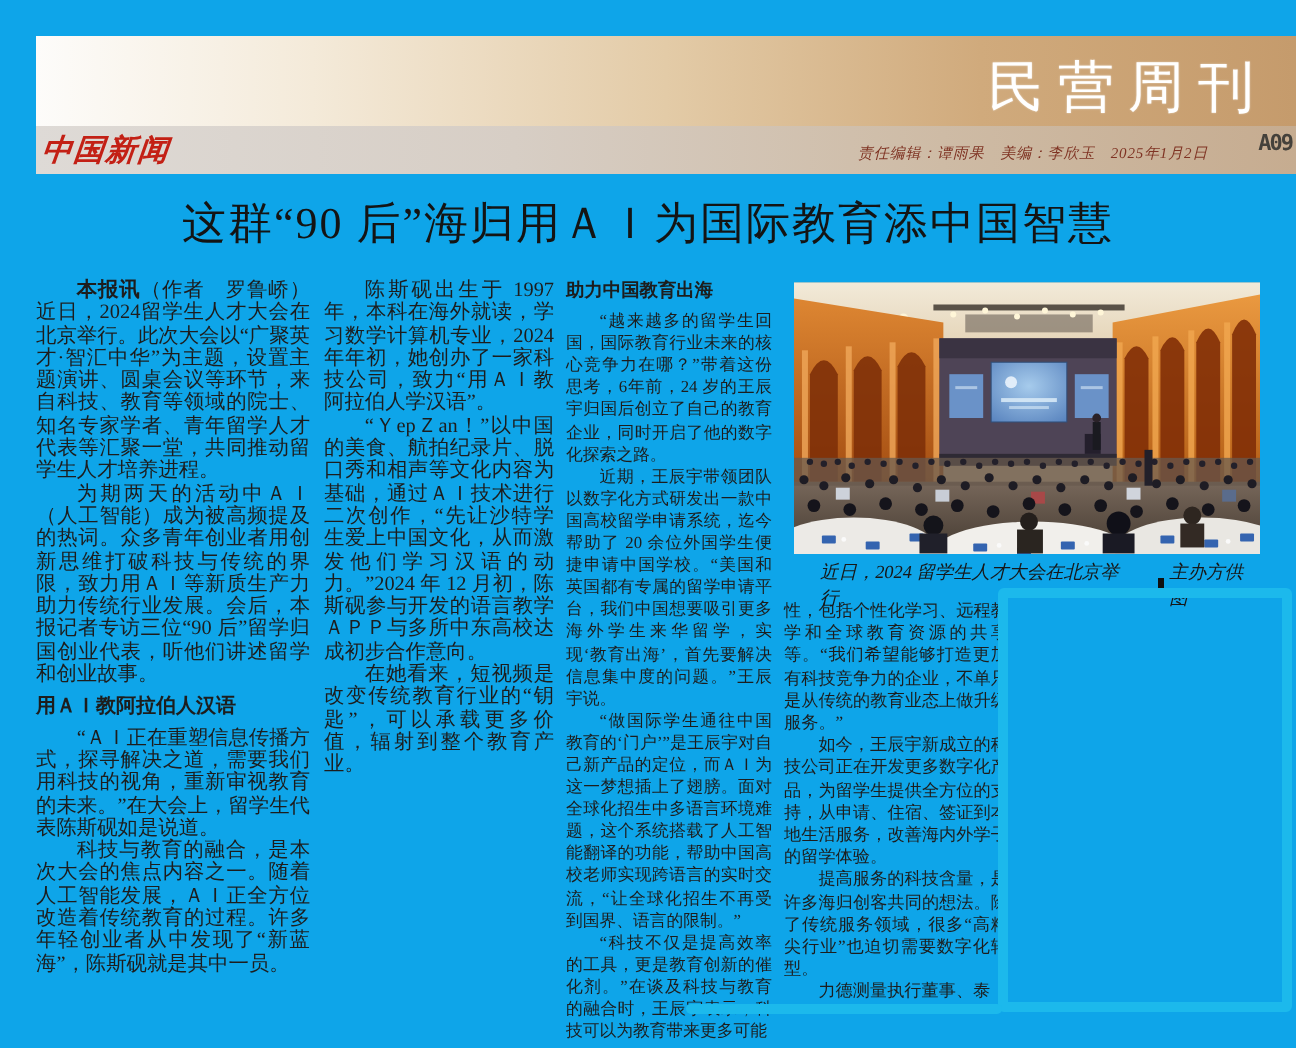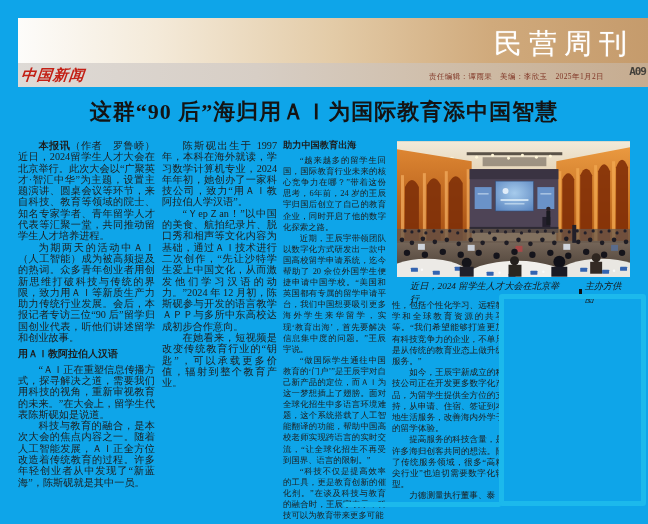--- a/index.html
+++ b/index.html
@@ -8,27 +8,27 @@
 
   
   .banner{position:absolute;left:18px;top:18px;width:630px;height:45px;
           background:linear-gradient(90deg,#fdfcfa 0%,#f4ead9 22%,#e3cba7 50%,#d0aa7c 75%,#c59b6c 100%);}
   .banner-title{position:absolute;right:14px;top:7px;font-size:28px;color:#ffffff;
                 letter-spacing:7px;font-weight:400;text-shadow:0 0 1px rgba(255,255,255,.6);}
   .band{position:absolute;left:18px;top:63px;width:630px;height:24px;
         background:linear-gradient(90deg,#dedad6 0%,#d7cec5 38%,#cebba5 72%,#c6ac90 100%);}
   .paper-logo{position:absolute;left:3px;top:3px;font-size:15px;font-weight:bold;font-style:italic;
               color:#c32015;letter-spacing:1px;transform:skewX(-6deg);}
-  .editor-line{position:absolute;right:44px;top:9px;font-size:7.5px;color:#7f3323;letter-spacing:.4px;}
+  .editor-line{position:absolute;right:44px;top:9px;font-size:7.5px;color:#7f3323;letter-spacing:.4px;font-style:italic;}
   .page-no{position:absolute;right:2px;top:2px;font-size:11px;font-weight:bold;
            font-family:"DejaVu Sans Mono",monospace;color:#44413b;letter-spacing:-1px;}
 
   
   .headline{position:absolute;left:0;top:97px;width:648px;margin:0;text-align:center;
-            font-size:22px;font-weight:bold;letter-spacing:1px;color:#141414;}
+            font-size:22px;font-weight:normal;letter-spacing:1px;color:#141414;}
 
   
   .col{position:absolute;top:140px;}
   .col p{margin:0;text-align:justify;}
   #col1{left:18px;width:137px;font-size:10.2px;line-height:11.3px;}
   #col2{left:162px;width:115px;font-size:10.2px;line-height:11.3px;}
   #col3{left:283px;width:103px;font-size:8.4px;line-height:11.1px;}
   #col4{left:392px;top:300px;width:112px;font-size:8.6px;line-height:11.2px;}
   #col5{left:513px;top:300px;width:118px;font-size:9px;line-height:11.55px;}
   .ind{text-indent:2em;}

